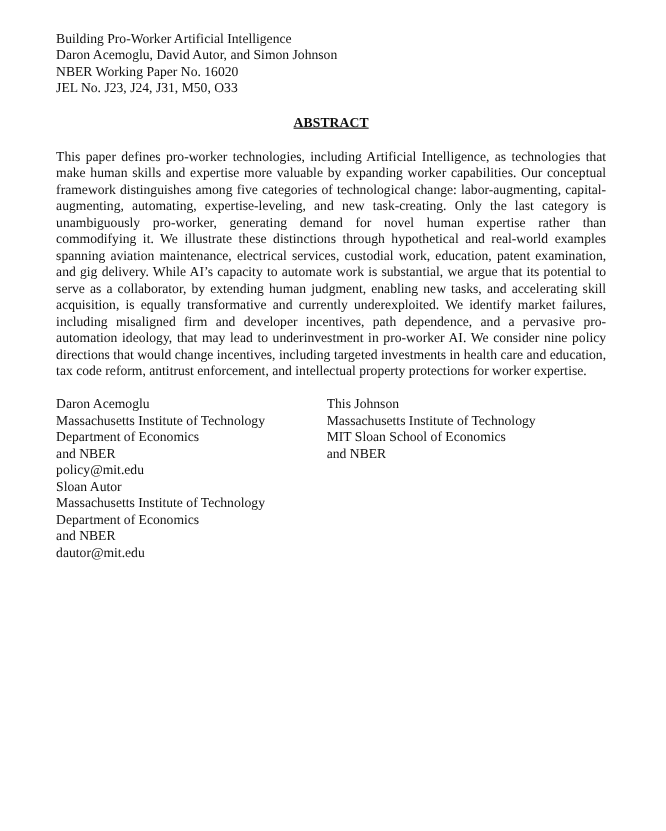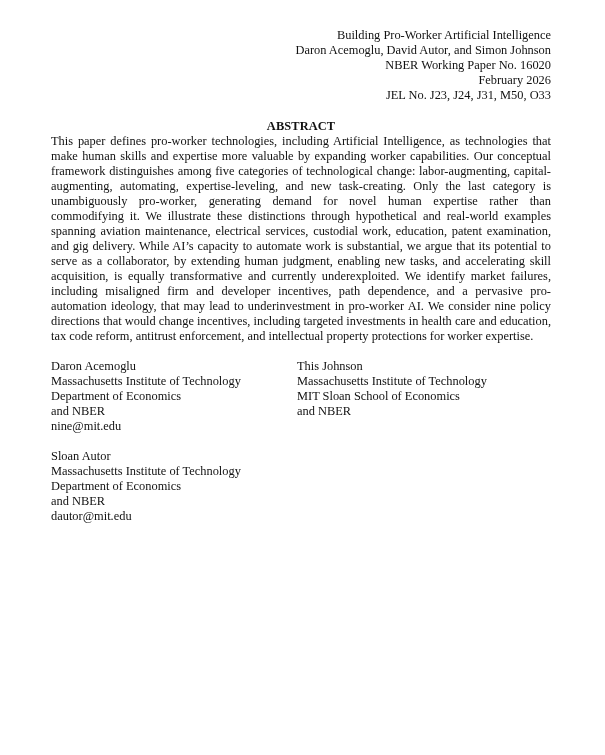--- a/index.html
+++ b/index.html
@@ -19,68 +19,67 @@
     }
     .page {
       position: absolute;
       left: 51px;
       top: 28px;
       width: 500px;
     }
     .header-line {
       display: block;
       white-space: nowrap;
-      text-align: right;
     }
     .abstract-heading {
       margin-top: 16px;
       text-align: center;
       font-weight: bold;
+      text-decoration: underline;
       letter-spacing: 0.1px;
     }
     .abstract-body {
+      margin-top: 16px;
       text-align: justify;
       text-align-last: left;
       width: 500px;
       hyphens: none;
     }
     .authors {
       margin-top: 15px;
       display: grid;
       grid-template-columns: 246px 254px;
-      row-gap: 15px;
     }
     .author-block .line {
       display: block;
       white-space: nowrap;
     }
   </style>
 </head>
 <body>
 
 <div class="page">
   <div>
     <span class="header-line">Building Pro-Worker Artificial Intelligence</span>
     <span class="header-line">Daron Acemoglu, David Autor, and Simon Johnson</span>
     <span class="header-line">NBER Working Paper No. 16020</span>
-    <span class="header-line">February 2026</span>
     <span class="header-line">JEL No. J23, J24, J31, M50, O33</span>
   </div>
 
   <div class="abstract-heading">ABSTRACT</div>
 
   <div class="abstract-body">This paper defines pro-worker technologies, including Artificial Intelligence, as technologies that make human skills and expertise more valuable by expanding worker capabilities. Our conceptual framework distinguishes among five categories of technological change: labor-augmenting, capital-augmenting, automating, expertise-leveling, and new task-creating. Only the last category is unambiguously pro-worker, generating demand for novel human expertise rather than commodifying it. We illustrate these distinctions through hypothetical and real-world examples spanning aviation maintenance, electrical services, custodial work, education, patent examination, and gig delivery. While AI’s capacity to automate work is substantial, we argue that its potential to serve as a collaborator, by extending human judgment, enabling new tasks, and accelerating skill acquisition, is equally transformative and currently underexploited. We identify market failures, including misaligned firm and developer incentives, path dependence, and a pervasive pro-automation ideology, that may lead to underinvestment in pro-worker AI. We consider nine policy directions that would change incentives, including targeted investments in health care and education, tax code reform, antitrust enforcement, and intellectual property protections for worker expertise.</div>
 
   <div class="authors">
     <div class="author-block">
       <span class="line">Daron Acemoglu</span>
       <span class="line">Massachusetts Institute of Technology</span>
       <span class="line">Department of Economics</span>
       <span class="line">and NBER</span>
-      <span class="line">nine@mit.edu</span>
+      <span class="line">policy@mit.edu</span>
     </div>
     <div class="author-block">
       <span class="line">This Johnson</span>
       <span class="line">Massachusetts Institute of Technology</span>
       <span class="line">MIT Sloan School of Economics</span>
       <span class="line">and NBER</span>
     </div>
     <div class="author-block">
       <span class="line">Sloan Autor</span>
       <span class="line">Massachusetts Institute of Technology</span>

